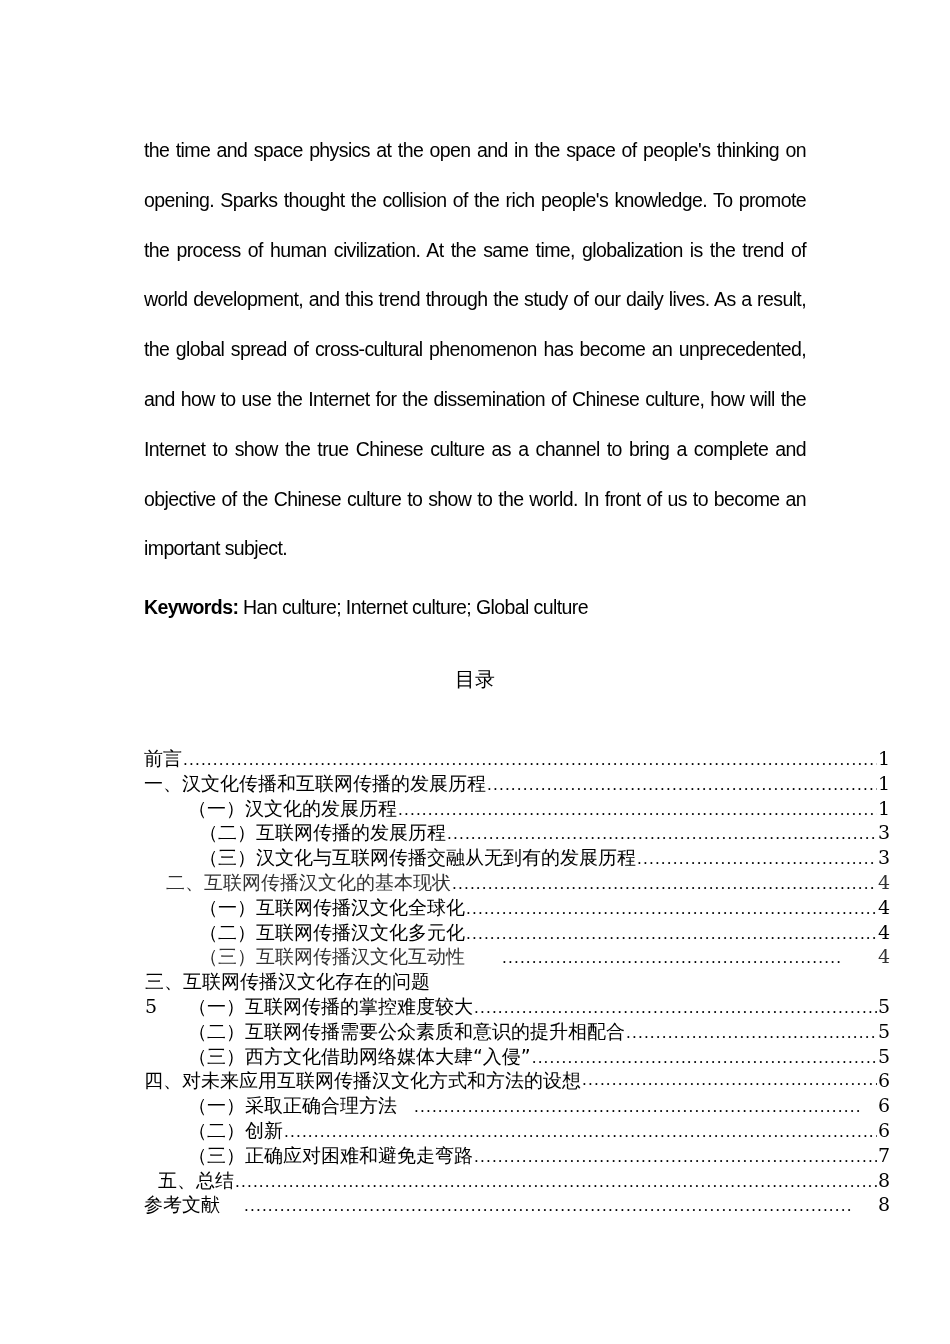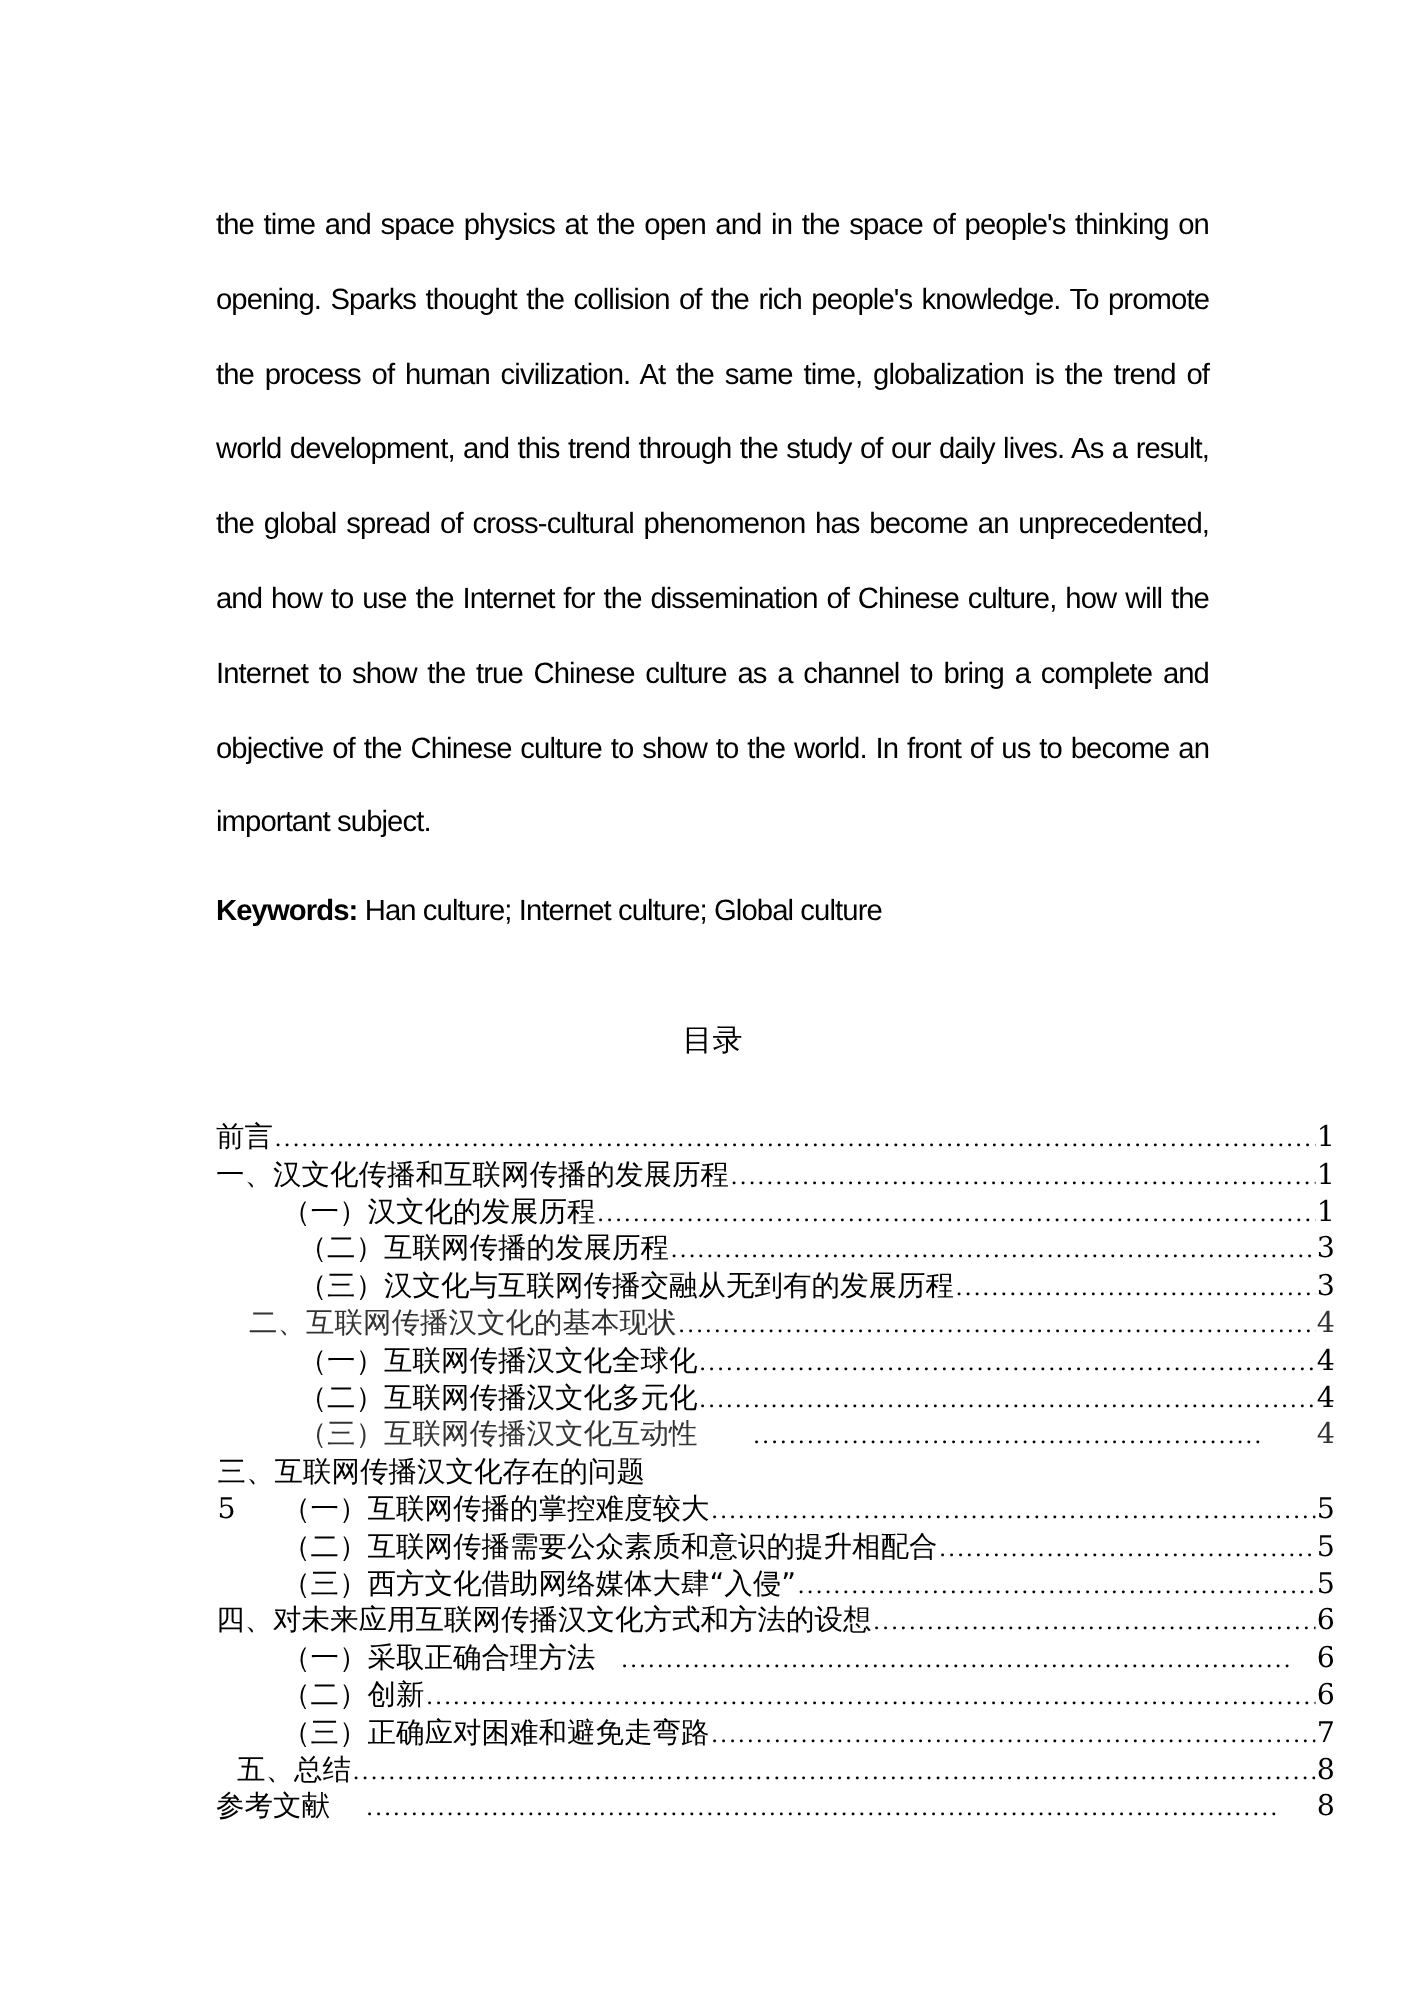--- a/index.html
+++ b/index.html
@@ -15,21 +15,21 @@
     text-align: justify; text-align-last: justify; display: block;
   }
   .abstract .line.last { text-align-last: left; }
   .keywords {
     position: absolute; left: 144px; top: 596px;
     font-family: "Liberation Sans", sans-serif; font-size: 19.5px;
     letter-spacing: -0.6px; white-space: nowrap;
   }
   .keywords b { font-weight: bold; }
   .toc-title {
-    position: absolute; left: 0; width: 950px; top: 680px; text-align: center;
+    position: absolute; left: 0; width: 950px; top: 666px; text-align: center;
     font-family: "DejaVu Sans", sans-serif; font-size: 20px;
   }
   .toc {
     position: absolute; left: 144px; top: 746px; width: 746px;
   }
   .toc-row {
     height: 24.8px; line-height: 24.8px; display: flex; align-items: baseline;
     font-family: "DejaVu Sans", sans-serif; font-size: 19px; white-space: nowrap;
   }
   .toc-row.light { font-family: "DejaVu Serif", serif; color: #333; font-weight: normal; }
@@ -122,21 +122,21 @@
       <div class="toc-row" style="padding-left: 44px;">
         <span class="label">（二）互联网传播需要公众素质和意识的提升相配合</span>
         <span class="dots"></span>
         <span class="pg">5</span>
       </div>
       <div class="toc-row" style="padding-left: 44px;">
         <span class="label">（三）西方文化借助网络媒体大肆“入侵”</span>
         <span class="dots"></span>
         <span class="pg">5</span>
       </div>
-      <div class="toc-row" style="padding-left: 0px;">
+      <div class="toc-row" style="padding-left: 0px; align-items: center;">
         <span class="label">四、对未来应用互联网传播汉文化方式和方法的设想</span>
         <span class="dots"></span>
         <span class="pg">6</span>
       </div>
       <div class="toc-row" style="padding-left: 44px; gap: 16px;">
         <span class="label">（一）采取正确合理方法</span>
         <span class="dots"></span>
         <span class="pg">6</span>
       </div>
       <div class="toc-row" style="padding-left: 44px;">

